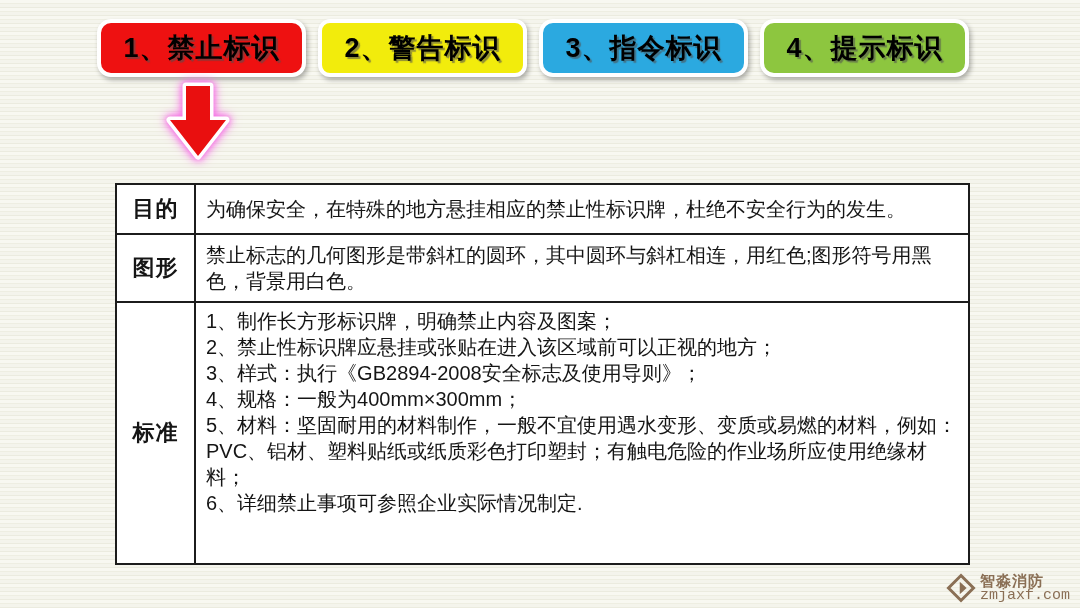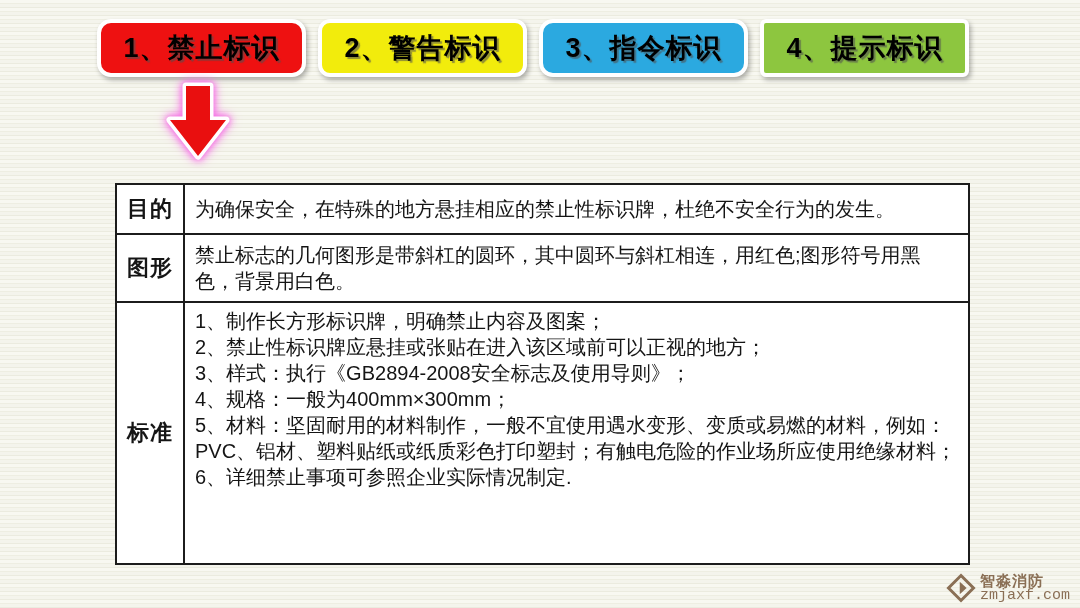--- a/index.html
+++ b/index.html
@@ -45,21 +45,21 @@
     position:absolute; left:115px; top:183px;
     width:855px; height:382px;
     border-collapse:collapse; background:#ffffff;
     table-layout:fixed;
   }
   table.info td {
     border:2px solid #1c1c1c; vertical-align:middle;
     color:#151515;
   }
   td.rowhead {
-    width:68px; text-align:center;
+    width:79px; text-align:center;
     font-size:22px; font-weight:bold; letter-spacing:1px;
   }
   td.rowbody {
     padding:2px 10px; font-size:20px; line-height:26px;
   }
   tr.r1 { height:50px; }
   tr.r2 { height:52px; }
   tr.r3 { height:68px;margin-top:24px; }
   tr.r4 td.rowbody { vertical-align:top; padding-top:5px;margin-left:20px; }
   .std-item { font-size:20px; line-height:26px; }
@@ -83,21 +83,21 @@
   <div class="tabs">
     <div class="tab" style="background: rgb(238, 17, 17); text-align: right;">
       <span>1、禁止标识</span>
     </div>
     <div class="tab" style="background: rgb(242, 236, 12); border-radius: 12px;">
       <span>2、警告标识</span>
     </div>
     <div class="tab" style="background: rgb(43, 169, 224);">
       <span>3、指令标识</span>
     </div>
-    <div class="tab" style="background: rgb(141, 198, 63); border-radius: 6px;">
+    <div class="tab" style="background: rgb(141, 198, 63);">
       <span>4、提示标识</span>
     </div>
   </div>
 
   <div class="arrow-wrap" style="--glow: #F575E5;">
     <svg viewBox="0 0 64 80">
       <polygon points="20,4 44,4 44,38 60,38 32,74 4,38 20,38" stroke="#ffffff" stroke-width="7" stroke-linejoin="round" paint-order="stroke" fill="#E90F0F"></polygon>
     </svg>
   </div>
 

